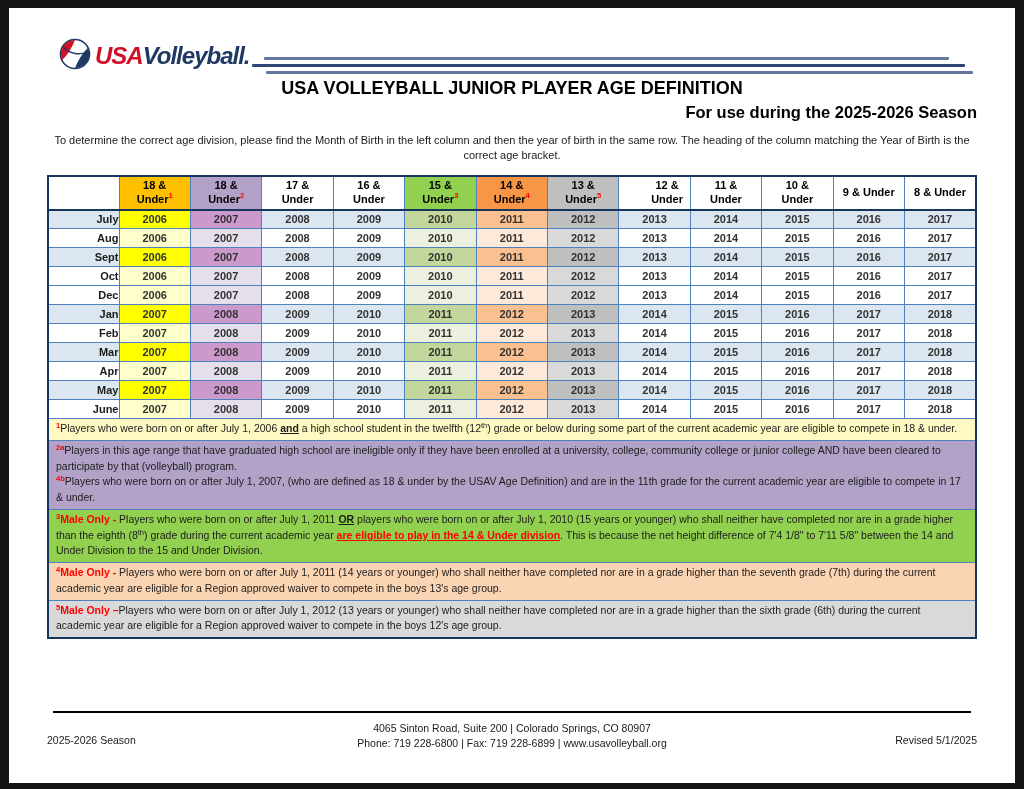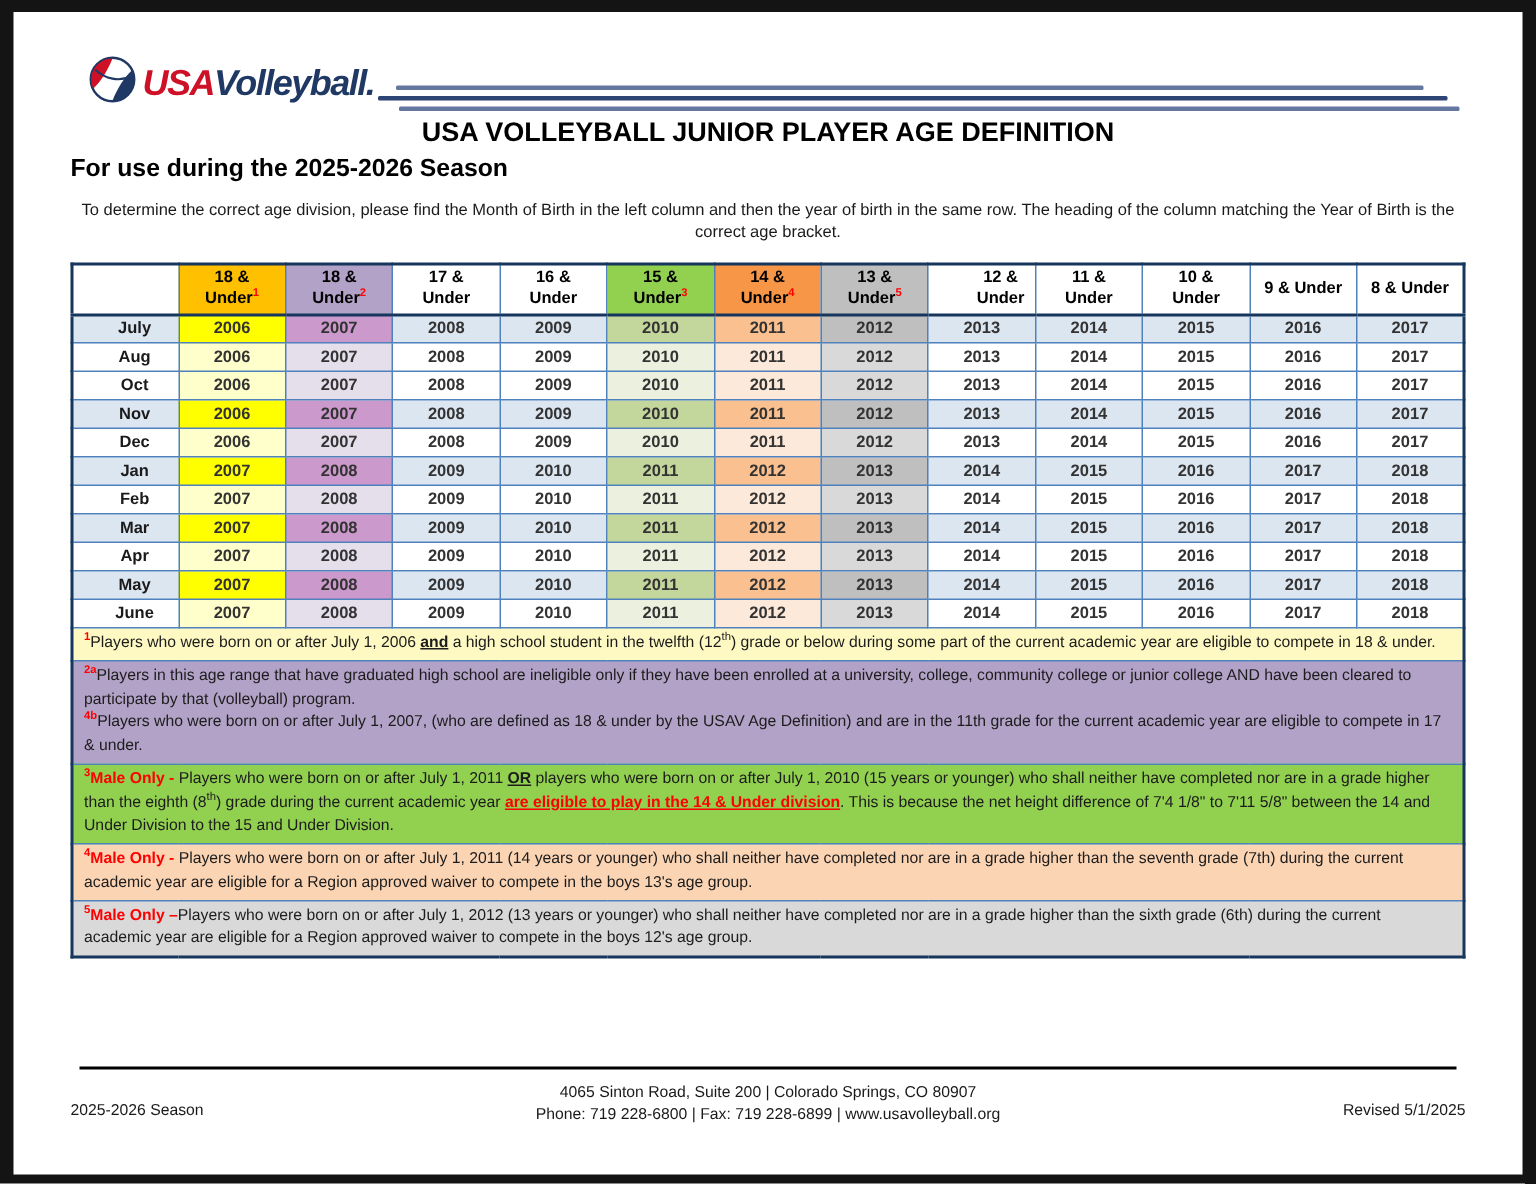--- a/index.html
+++ b/index.html
@@ -21,42 +21,42 @@
   .logo svg { margin-right:4px; }
   .logo-usa { font-style:italic; font-weight:bold; font-size:24px; color:#CE1126; letter-spacing:-1px; }
   .logo-vb  { font-style:italic; font-weight:bold; font-size:24px; color:#1F3864; letter-spacing:-1px; }
   .rules { flex:1; padding-top:10px; }
   .rule { height:3px; border-radius:1px; }
   .r1 { background:#64779f; margin:0 28px 4px 14px; }
   .r2 { background:#2e4474; margin:0 12px 4px 2px; }
   .r3 { background:#64779f; margin:0 4px 0 16px; }
   
   .title    { text-align:center; font-weight:bold; font-size:18px; color:#000; margin-top:4px; }
-  .subtitle { text-align:left; font-weight:bold; font-size:16.5px; color:#000; margin-top:4px; }
+  .subtitle { text-align:right; font-weight:bold; font-size:16.5px; color:#000; margin-top:4px; }
   .instructions {
     text-align:center; font-size:11px; color:#1a1a1a;
     margin:11px auto 12px auto; max-width:944px; line-height:1.35;
   }
   
   table.age {
     border-collapse:collapse; table-layout:fixed;
     width:930px; margin:0 auto;
     border:2px solid #17365D;
   }
   table.age th, table.age td { border:1px solid #4F81BD; }
   table.age thead th {
     font-size:11px; font-weight:bold; color:#000;
     height:34px; line-height:1.25; text-align:center; vertical-align:middle;
     border-bottom:2px solid #17365D; padding:0;
   }
   col.month-col { width:71px; }
   .hsup { color:#FF0000; font-weight:bold; font-size:7.5px; vertical-align:super; line-height:0; }
   td.month-cell {
     font-size:11px; font-weight:600; color:#1a1a1a;
-    padding:0 0 0 12px; height:19px; text-align:center;
+    padding:0 0 0 12px; height:19px; text-align:right;
   }
   td.year-cell {
     font-size:11px; font-weight:600; color:#333; text-align:center; height:19px; padding:0;
   }
   td.footnote {
     font-size:10.5px; color:#1c1c1c; line-height:1.5;
     padding:2px 7px 3px 7px; border:1px solid #17365D;
   }
   .fn-p { margin:0; }
   sup.supred { color:#FF0000; font-weight:bold; font-size:7.5px; line-height:0; }
@@ -194,48 +194,48 @@
             <td class="year-cell" style="background: rgb(235, 241, 222);">2010</td>
             <td class="year-cell" style="background: rgb(253, 233, 217);">2011</td>
             <td class="year-cell" style="background: rgb(217, 217, 217);">2012</td>
             <td class="year-cell" style="background: rgb(255, 255, 255);">2013</td>
             <td class="year-cell" style="background: rgb(255, 255, 255);">2014</td>
             <td class="year-cell" style="background: rgb(255, 255, 255);">2015</td>
             <td class="year-cell" style="background: rgb(255, 255, 255);">2016</td>
             <td class="year-cell" style="background: rgb(255, 255, 255);">2017</td>
           </tr>
           <tr>
+            <td class="month-cell" style="background: rgb(220, 230, 241);">Sept</td>
+            <td class="year-cell" style="background: rgb(255, 255, 0);">2006</td>
+            <td class="year-cell" style="background: rgb(204, 153, 204);">2007</td>
+            <td class="year-cell" style="background: rgb(220, 230, 241);">2008</td>
+            <td class="year-cell" style="background: rgb(220, 230, 241);">2009</td>
+            <td class="year-cell" style="background: rgb(195, 214, 155);">2010</td>
+            <td class="year-cell" style="background: rgb(250, 192, 143);">2011</td>
+            <td class="year-cell" style="background: rgb(191, 191, 191);">2012</td>
+            <td class="year-cell" style="background: rgb(220, 230, 241);">2013</td>
+            <td class="year-cell" style="background: rgb(220, 230, 241);">2014</td>
+            <td class="year-cell" style="background: rgb(220, 230, 241);">2015</td>
+            <td class="year-cell" style="background: rgb(220, 230, 241);">2016</td>
+            <td class="year-cell" style="background: rgb(220, 230, 241);">2017</td>
+          </tr>
+          <tr>
             <td class="month-cell" style="background: rgb(255, 255, 255);">Oct</td>
             <td class="year-cell" style="background: rgb(255, 255, 204);">2006</td>
             <td class="year-cell" style="background: rgb(229, 223, 236);">2007</td>
             <td class="year-cell" style="background: rgb(255, 255, 255);">2008</td>
             <td class="year-cell" style="background: rgb(255, 255, 255);">2009</td>
             <td class="year-cell" style="background: rgb(235, 241, 222);">2010</td>
             <td class="year-cell" style="background: rgb(253, 233, 217);">2011</td>
             <td class="year-cell" style="background: rgb(217, 217, 217);">2012</td>
             <td class="year-cell" style="background: rgb(255, 255, 255);">2013</td>
             <td class="year-cell" style="background: rgb(255, 255, 255);">2014</td>
             <td class="year-cell" style="background: rgb(255, 255, 255);">2015</td>
             <td class="year-cell" style="background: rgb(255, 255, 255);">2016</td>
             <td class="year-cell" style="background: rgb(255, 255, 255);">2017</td>
-          </tr>
-          <tr>
-            <td class="month-cell" style="background: rgb(220, 230, 241);">Nov</td>
-            <td class="year-cell" style="background: rgb(255, 255, 0);">2006</td>
-            <td class="year-cell" style="background: rgb(204, 153, 204);">2007</td>
-            <td class="year-cell" style="background: rgb(220, 230, 241);">2008</td>
-            <td class="year-cell" style="background: rgb(220, 230, 241);">2009</td>
-            <td class="year-cell" style="background: rgb(195, 214, 155);">2010</td>
-            <td class="year-cell" style="background: rgb(250, 192, 143);">2011</td>
-            <td class="year-cell" style="background: rgb(191, 191, 191);">2012</td>
-            <td class="year-cell" style="background: rgb(220, 230, 241);">2013</td>
-            <td class="year-cell" style="background: rgb(220, 230, 241);">2014</td>
-            <td class="year-cell" style="background: rgb(220, 230, 241);">2015</td>
-            <td class="year-cell" style="background: rgb(220, 230, 241);">2016</td>
-            <td class="year-cell" style="background: rgb(220, 230, 241);">2017</td>
           </tr>
           <tr>
             <td class="month-cell" style="background: rgb(255, 255, 255);">Dec</td>
             <td class="year-cell" style="background: rgb(255, 255, 204);">2006</td>
             <td class="year-cell" style="background: rgb(229, 223, 236);">2007</td>
             <td class="year-cell" style="background: rgb(255, 255, 255);">2008</td>
             <td class="year-cell" style="background: rgb(255, 255, 255);">2009</td>
             <td class="year-cell" style="background: rgb(235, 241, 222);">2010</td>
             <td class="year-cell" style="background: rgb(253, 233, 217);">2011</td>
             <td class="year-cell" style="background: rgb(217, 217, 217);">2012</td>

